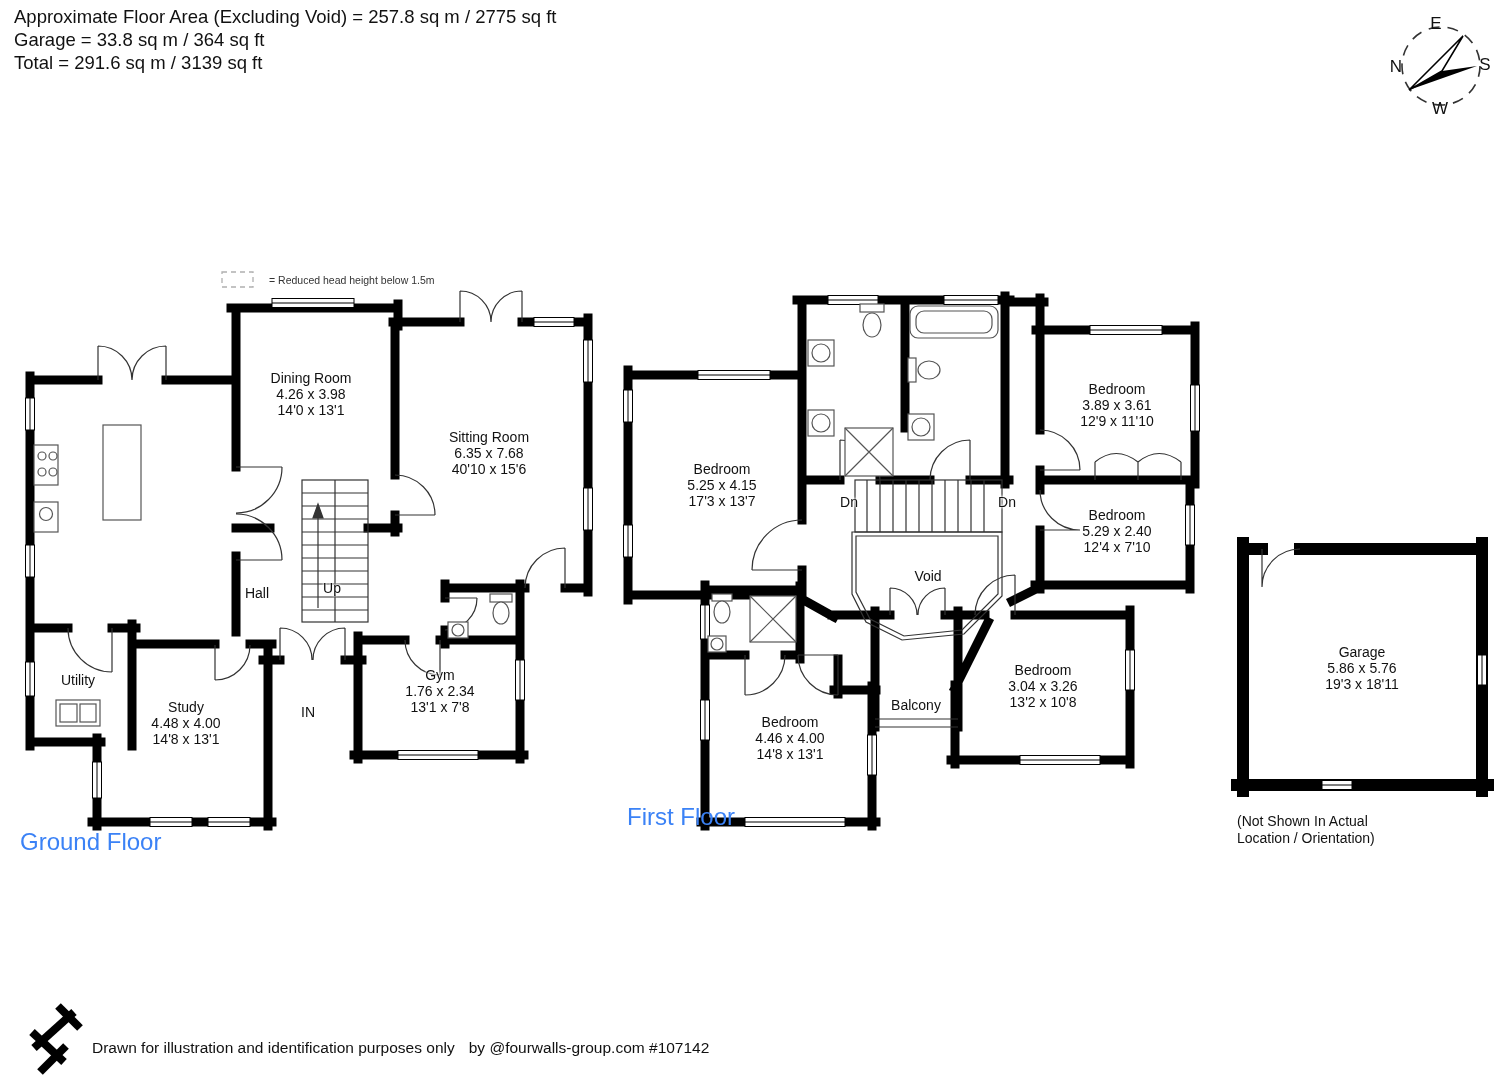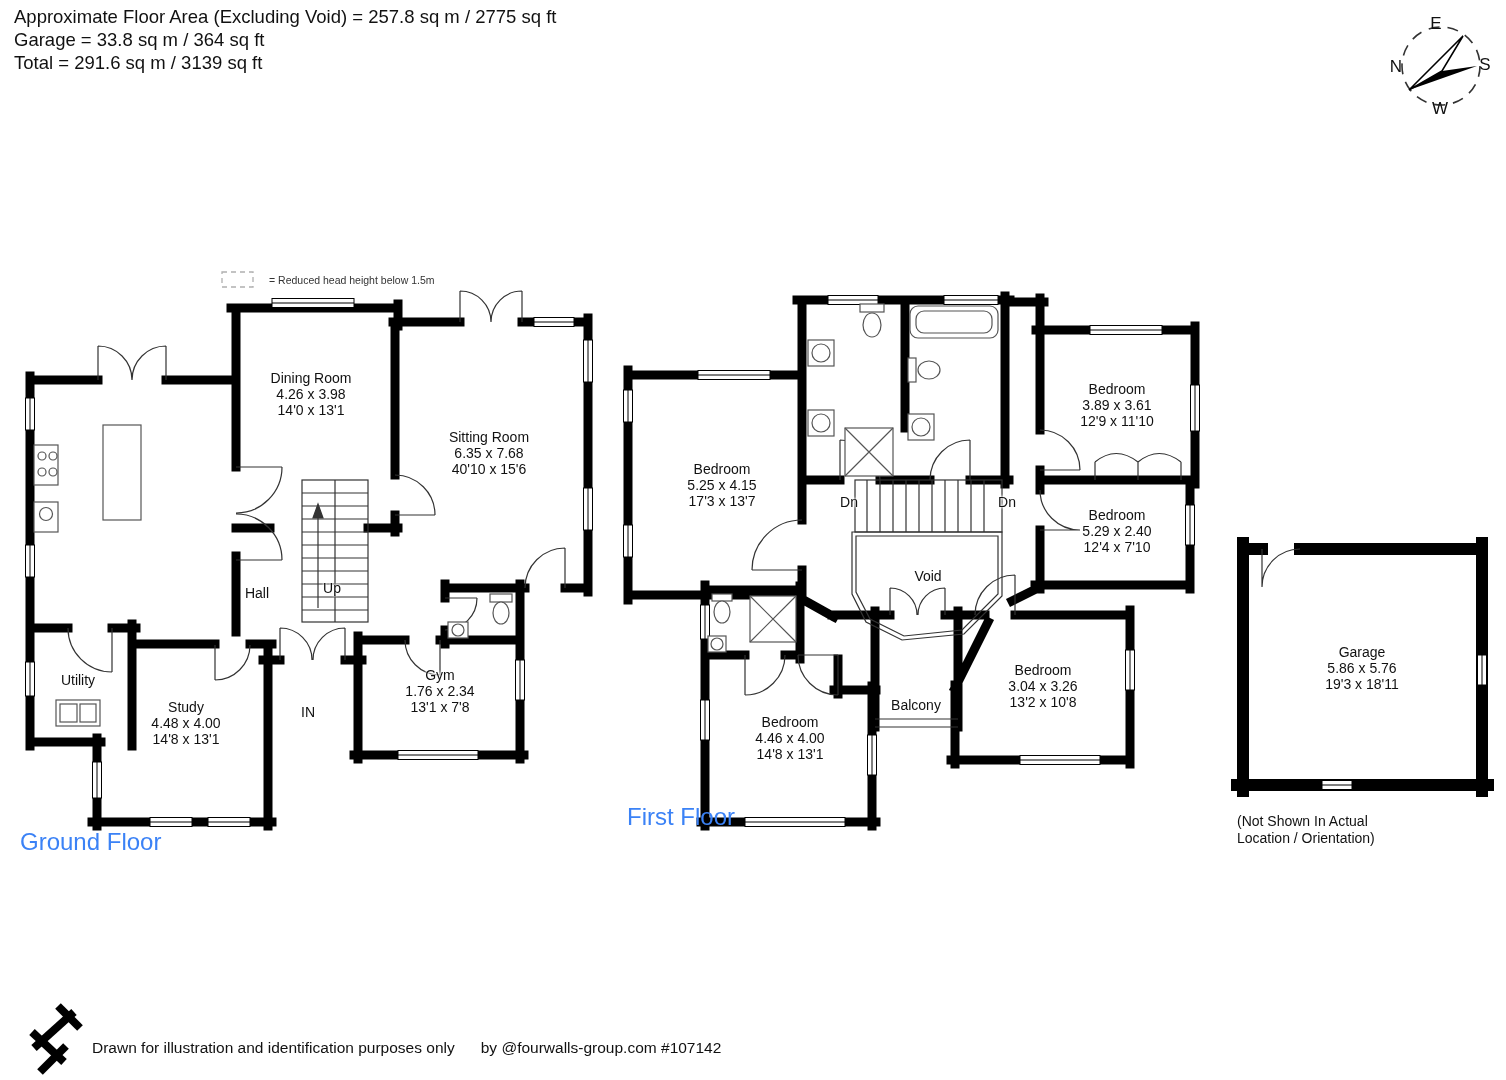--- a/index.html
+++ b/index.html
@@ -8,21 +8,21 @@
   svg{position:absolute;left:0;top:0;}
   .hdr{position:absolute;left:14px;top:5px;font-size:18.5px;line-height:23px;color:#111;}
   .lbl{position:absolute;transform:translateX(-50%);text-align:center;
        font-size:14px;line-height:16px;color:#111;
        text-shadow:0 0 3px #fff,0 0 3px #fff,0 0 3px #fff;}
   .lbl .nm{white-space:pre-line;}
   .floor-title{position:absolute;font-size:24px;color:#3b82f6;}
   .legend-txt{position:absolute;left:269px;top:274px;font-size:10.5px;color:#333;}
   .note{position:absolute;left:1237px;top:813px;font-size:14px;line-height:17px;text-align:left;}
   .footer{position:absolute;left:92px;top:1039px;font-size:15.5px;color:#111;}
-  .footer .credit{margin-left:26px;}
+  .footer .credit{margin-left:14px;}
   .compass{position:absolute;left:1385px;top:8px;width:112px;height:112px;}
   .logo{position:absolute;left:16px;top:1000px;width:72px;height:76px;}
   .walls{stroke:#000;stroke-width:9;fill:none;stroke-linecap:square;}
   .gwalls{stroke:#000;stroke-width:12;fill:none;stroke-linecap:square;}
   .thin{stroke:#333;stroke-width:1.2;fill:none;}
   .fix{stroke:#555;stroke-width:1.2;fill:#fff;}
   .win rect{fill:#fff;stroke:#000;stroke-width:1;}
   .win line{stroke:#000;stroke-width:1;}
 </style>
 </head>

